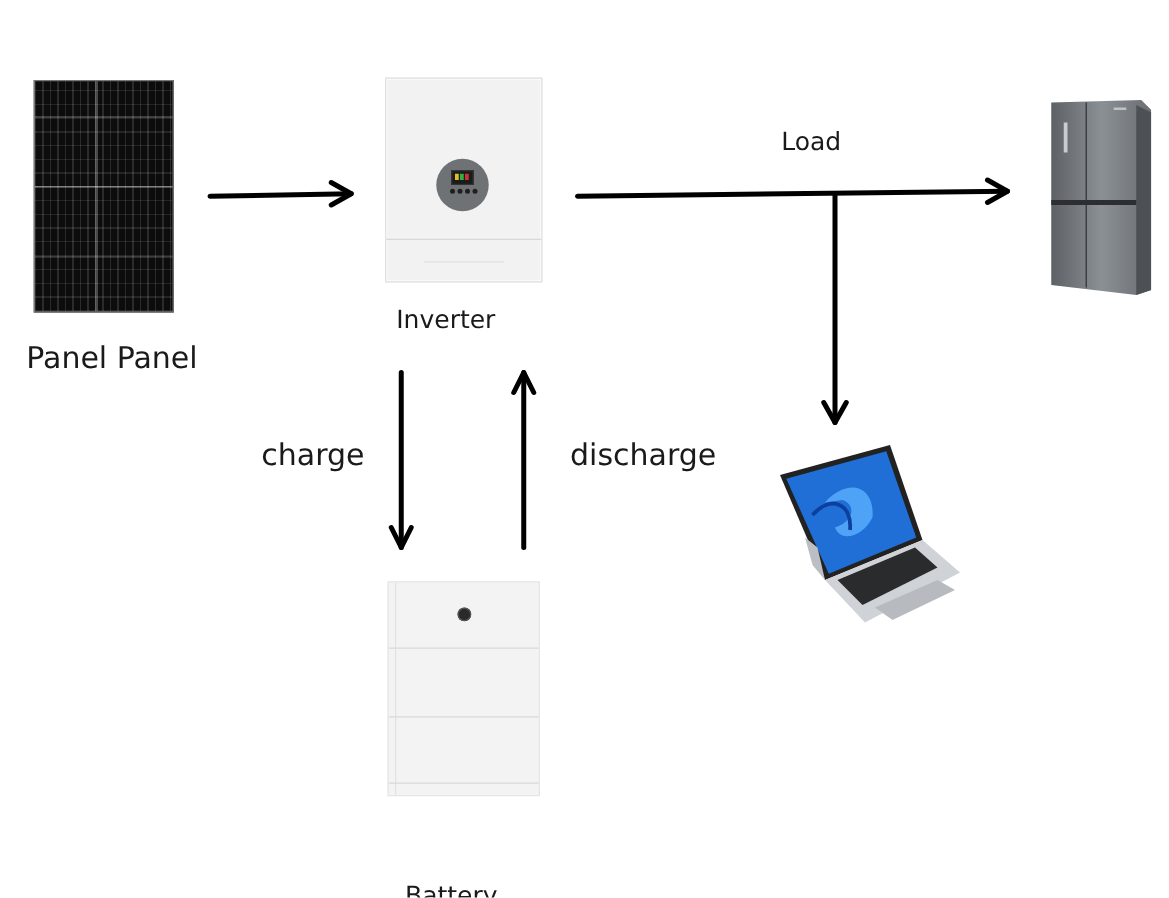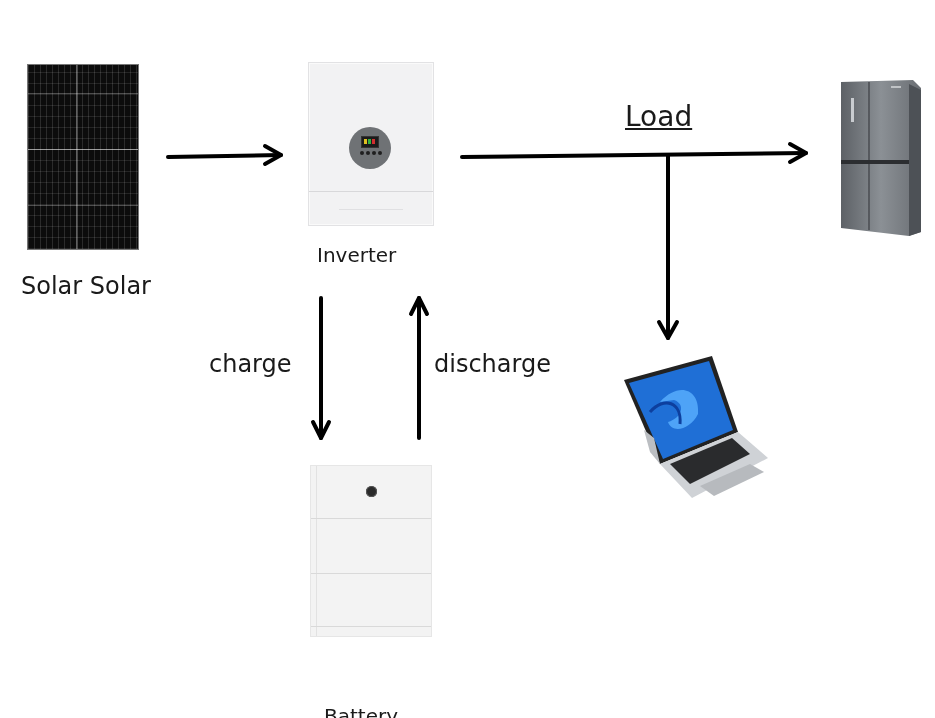--- a/index.html
+++ b/index.html
@@ -48,21 +48,21 @@
   .laptop { left:620px; top:352px; width:150px; height:150px; }
 </style>
 </head>
 <body>
 
 <div class="abs solar">
   <div class="hline" style="top:84px"></div>
   <div class="hline" style="top:28px;opacity:.5"></div>
   <div class="hline" style="top:140px;opacity:.5"></div>
 </div>
-<div class="label small" style="left:21px; top:274px;">Solar Solar</div>
+<div class="label small" style="left:21px; top:274px;">Panel Panel</div>
 
 <div class="abs inverter">
   <div class="dial">
     <div class="screen">
       <i style="left:2px;background:#e0c020"></i>
       <i style="left:6px;background:#30b040"></i>
       <i style="left:10px;background:#d03030"></i>
     </div>
     <div class="btns">
         <b></b>
@@ -130,15 +130,15 @@
       <line x1="321" y1="298" x2="321" y2="438"></line>
       <polyline points="313,422 321,438 329,422"></polyline>
     </g>
     <g>
       <line x1="419" y1="438" x2="419" y2="298"></line>
       <polyline points="411,314 419,298 427,314"></polyline>
     </g>
   </g>
 </svg>
 
-<div class="label" style="left:625px; top:103px; font-size:28px;text-decoration:underline;">Load</div>
+<div class="label" style="left:625px; top:103px; font-size:20px;">Load</div>
 <div class="label small" style="left:209px; top:352px;text-align:center;">charge</div>
-<div class="label small" style="left:434px; top:352px;">discharge</div>
+<div class="label small" style="left:456px; top:352px;">discharge</div>
 
 </body></html>

